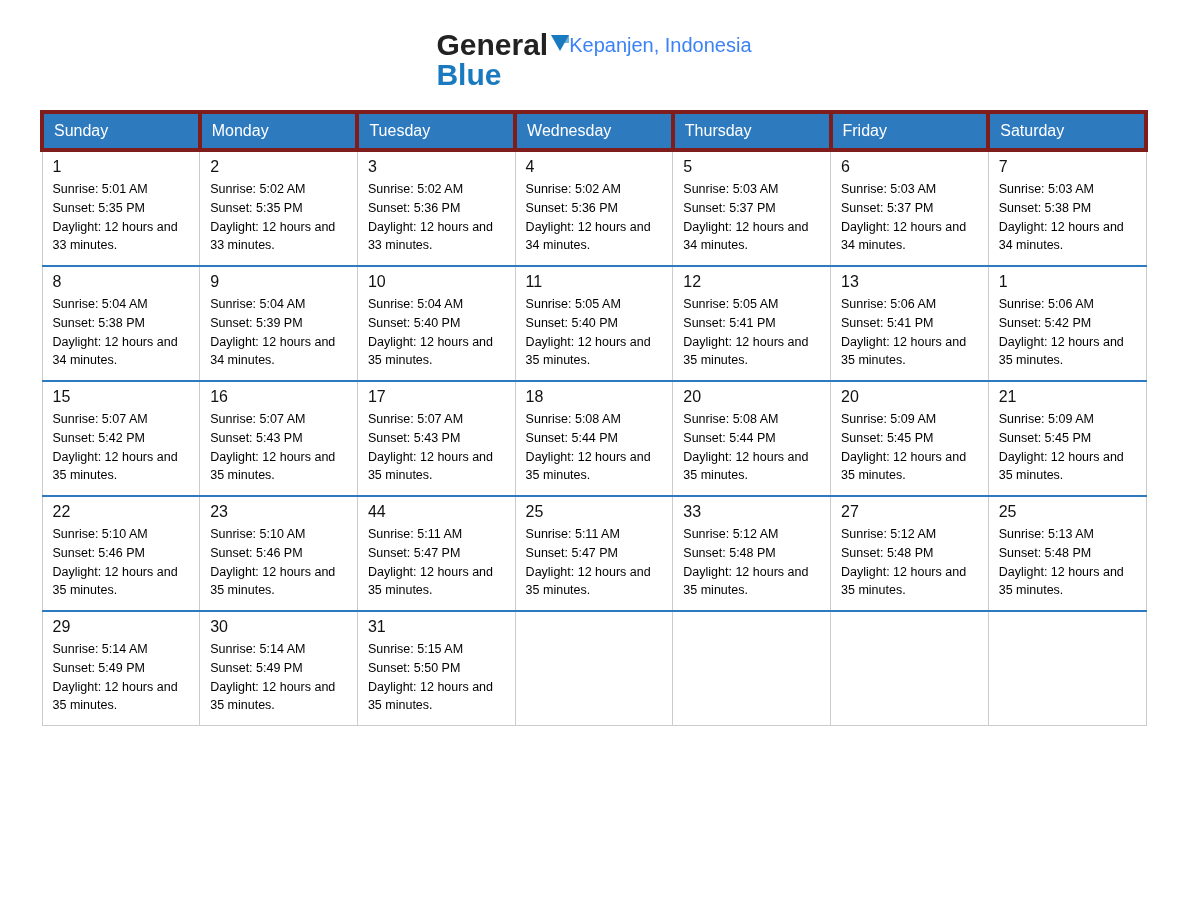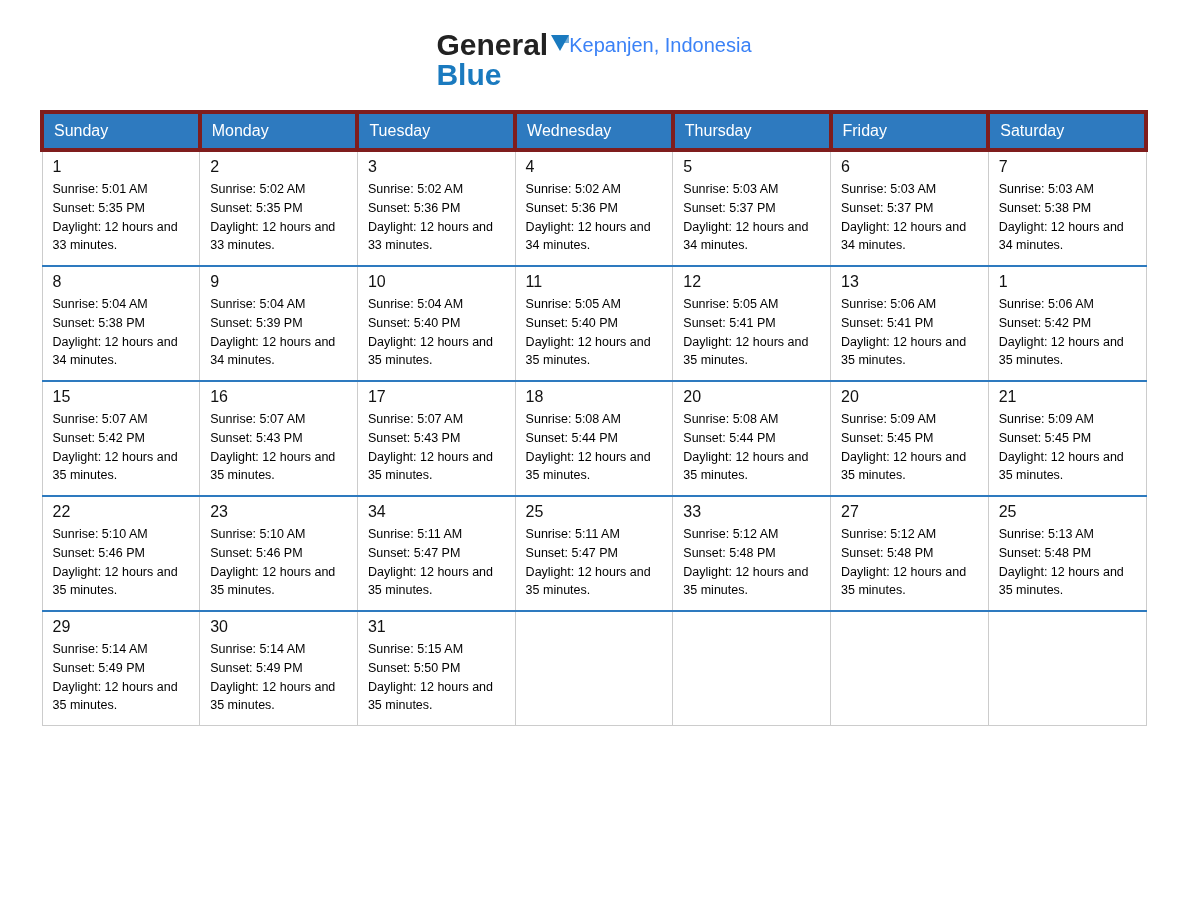--- a/index.html
+++ b/index.html
@@ -211,21 +211,21 @@
       <tr>
         <td>
           <span class="day-number">22</span>
           <div class="day-info">Sunrise: 5:10 AM<br>Sunset: 5:46 PM<br>Daylight: 12 hours and 35 minutes.</div>
         </td>
         <td>
           <span class="day-number">23</span>
           <div class="day-info">Sunrise: 5:10 AM<br>Sunset: 5:46 PM<br>Daylight: 12 hours and 35 minutes.</div>
         </td>
         <td>
-          <span class="day-number">34</span>
+          <span class="day-number">44</span>
           <div class="day-info">Sunrise: 5:11 AM<br>Sunset: 5:47 PM<br>Daylight: 12 hours and 35 minutes.</div>
         </td>
         <td>
           <span class="day-number">25</span>
           <div class="day-info">Sunrise: 5:11 AM<br>Sunset: 5:47 PM<br>Daylight: 12 hours and 35 minutes.</div>
         </td>
         <td>
           <span class="day-number">33</span>
           <div class="day-info">Sunrise: 5:12 AM<br>Sunset: 5:48 PM<br>Daylight: 12 hours and 35 minutes.</div>
         </td>

